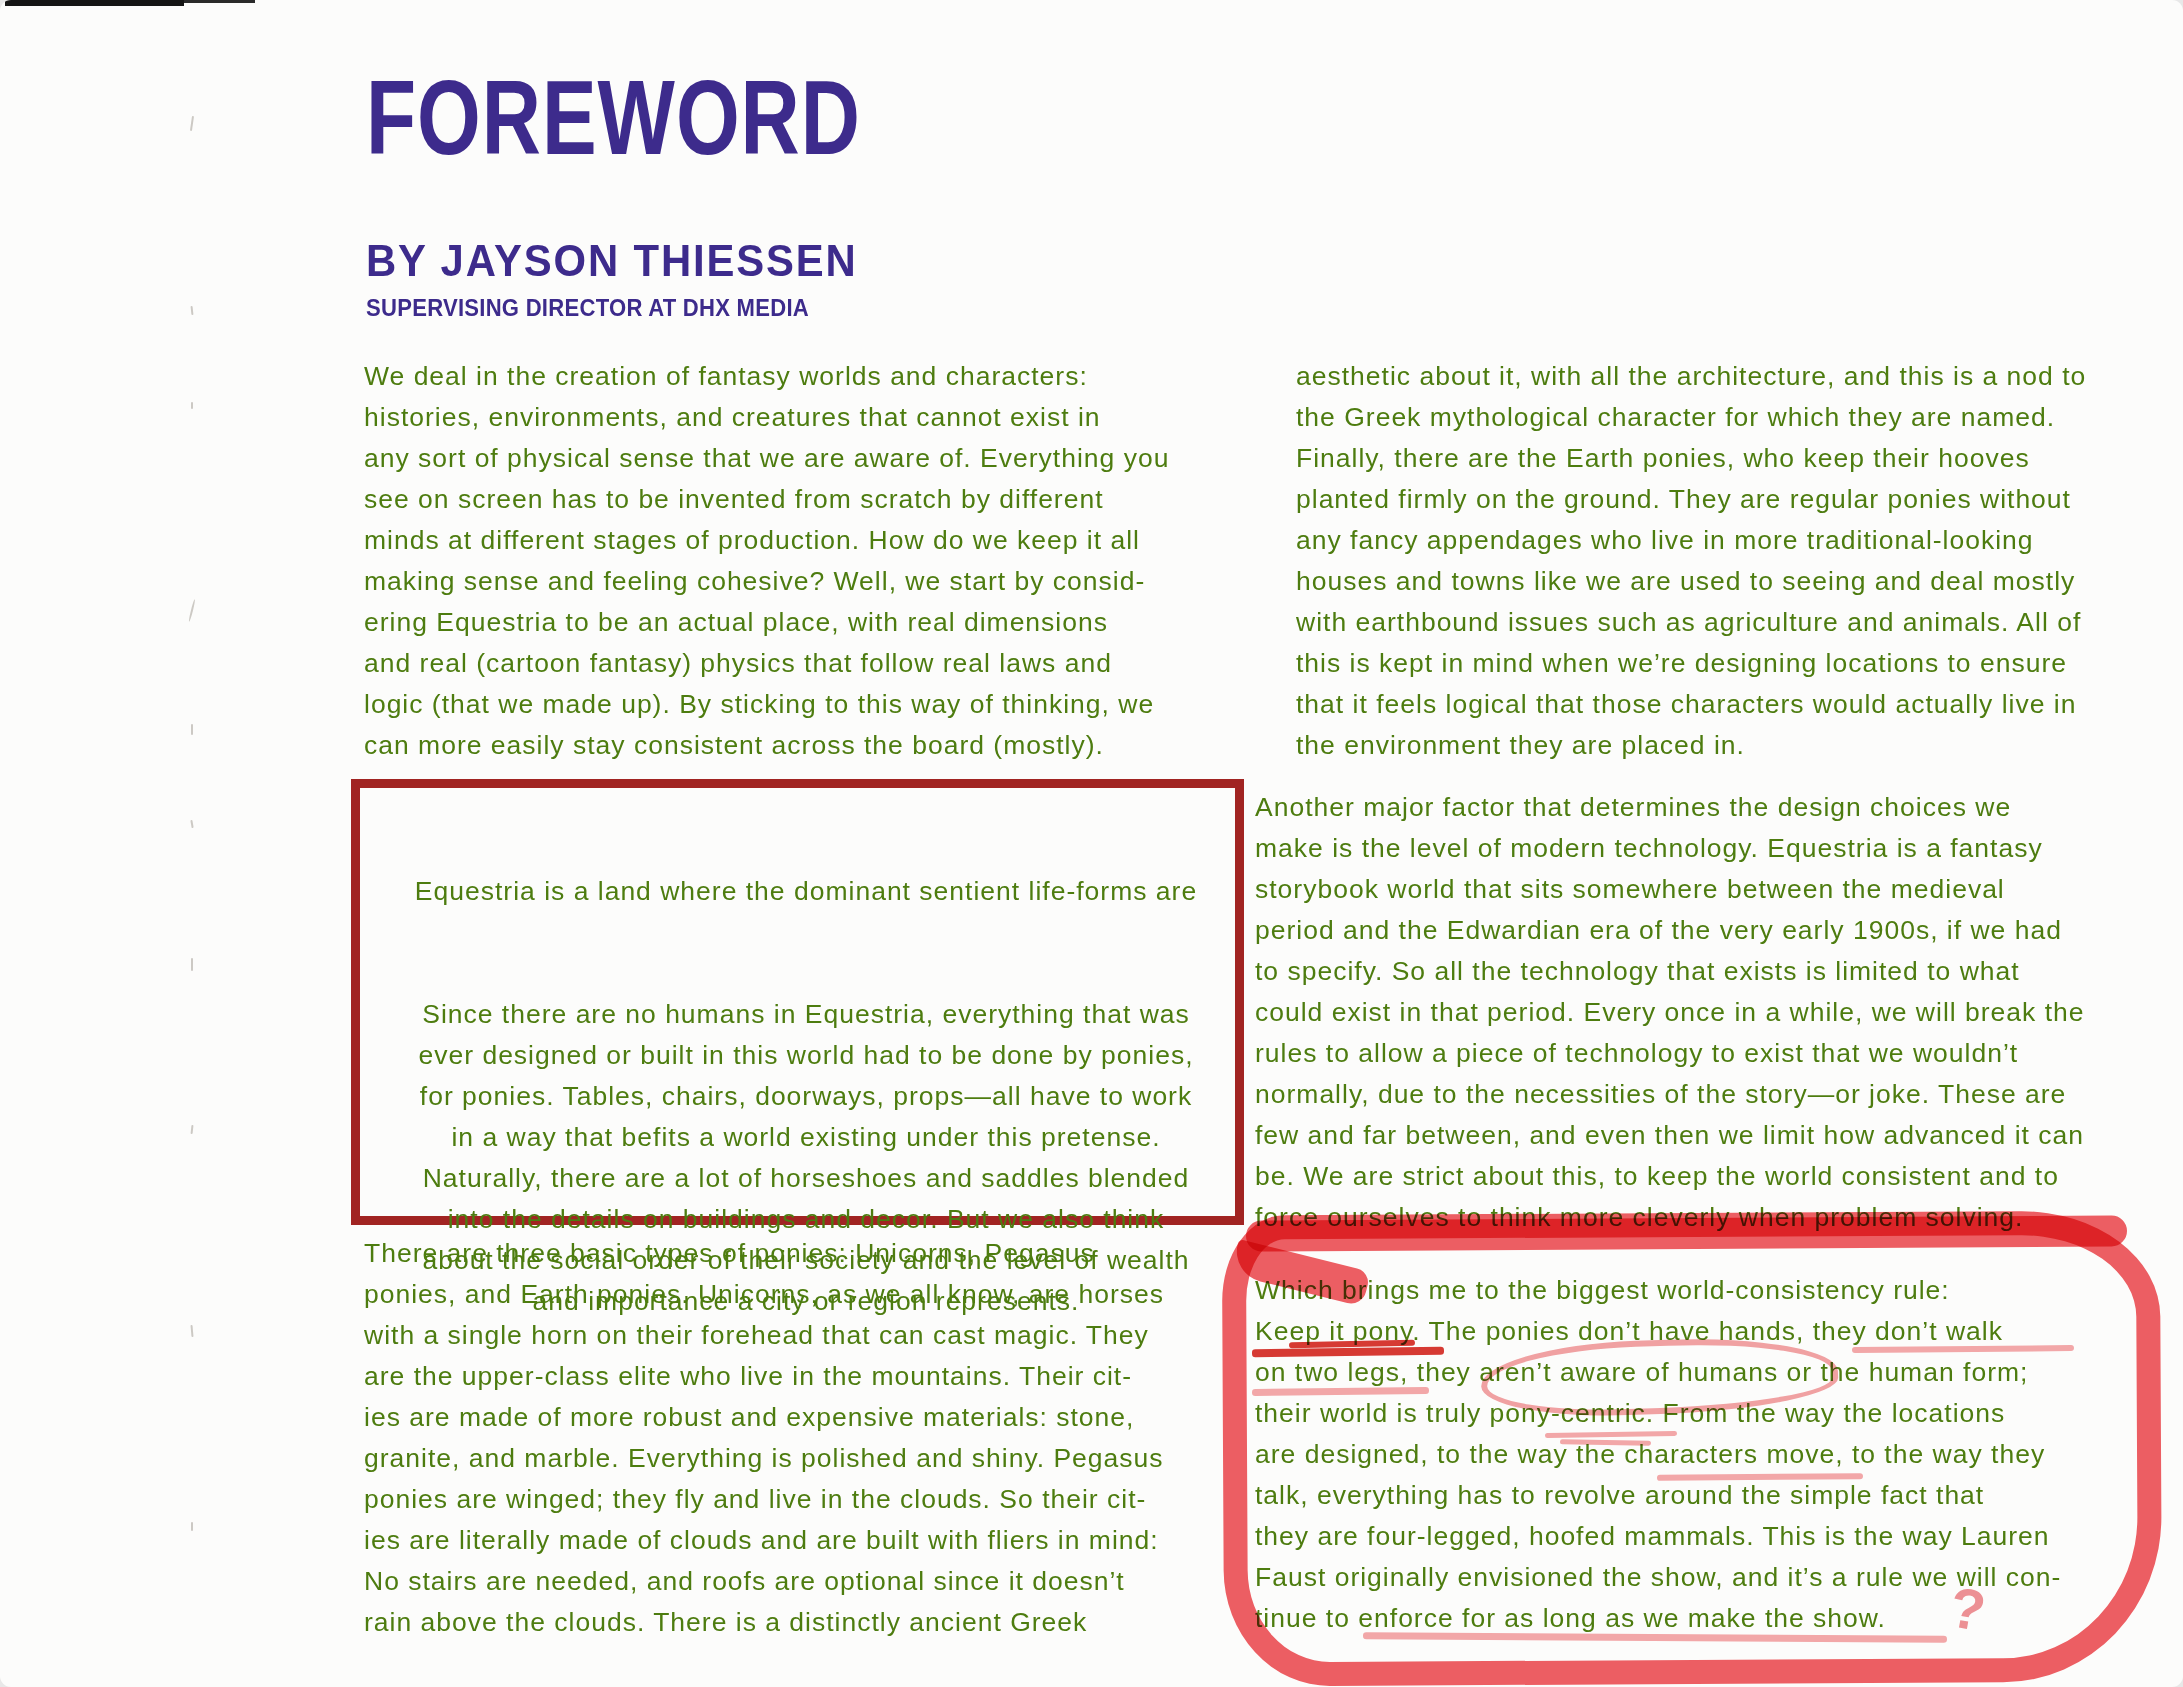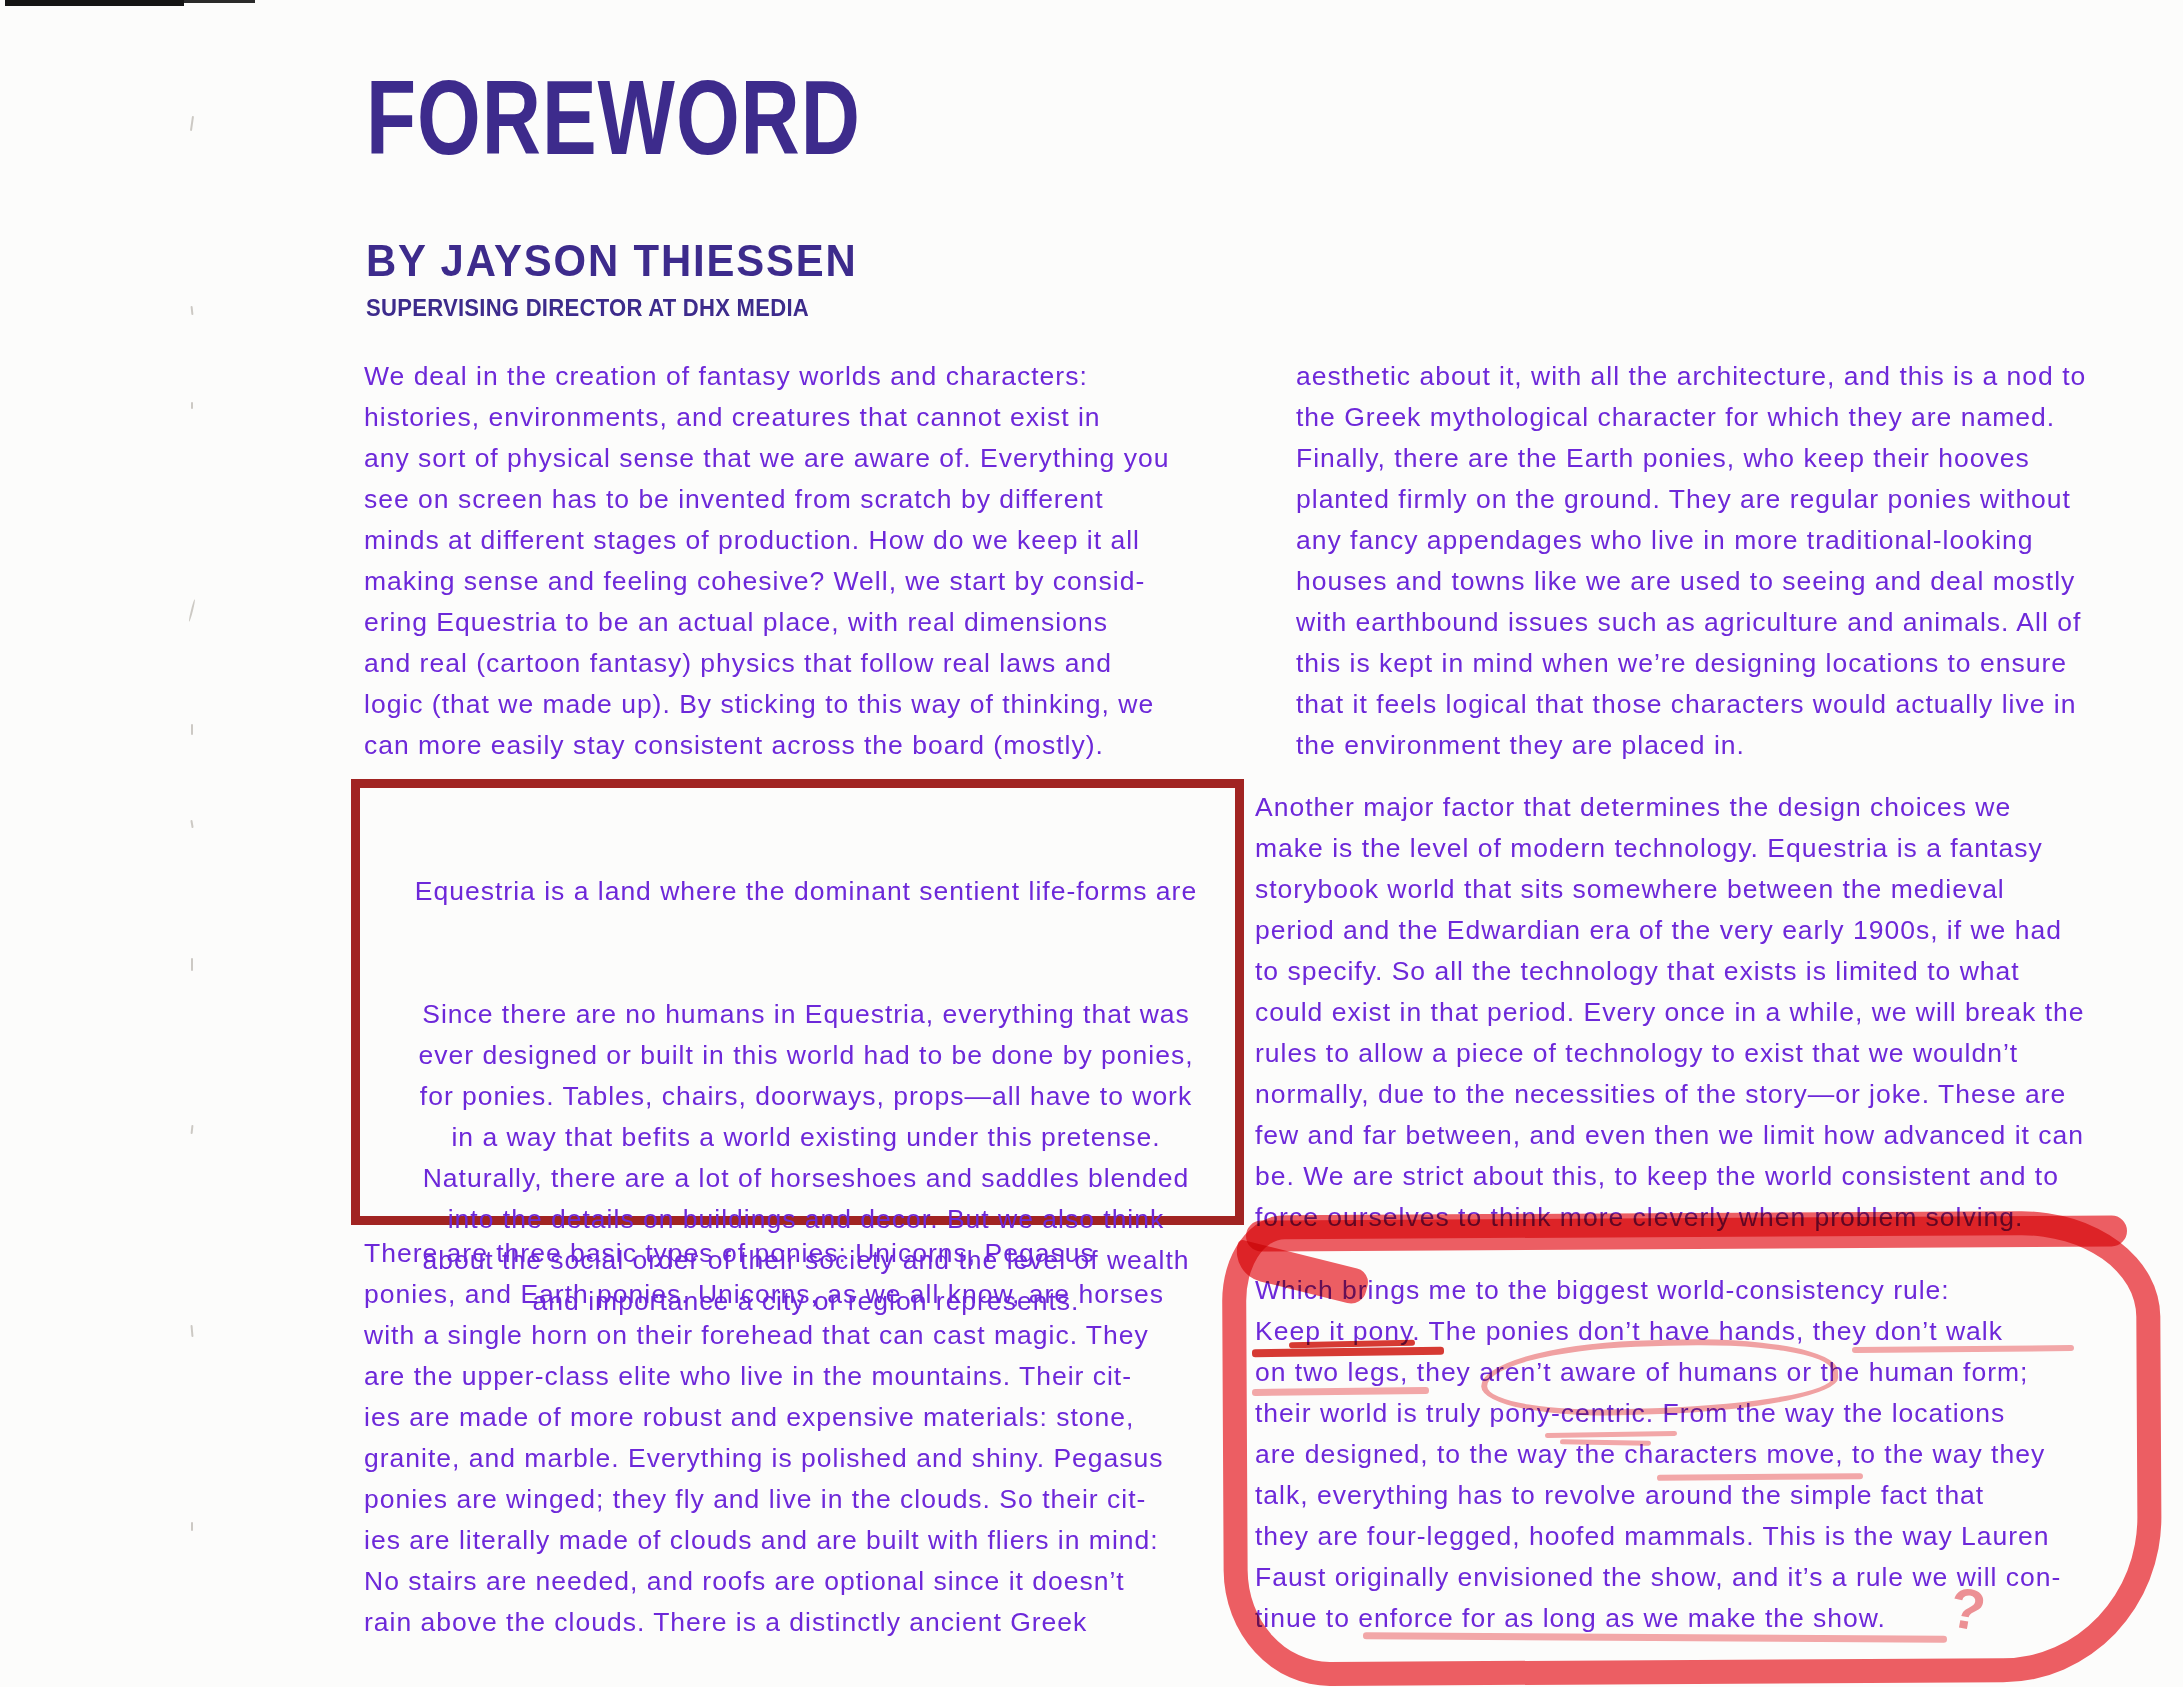--- a/index.html
+++ b/index.html
@@ -1,20 +1,21 @@
 <!DOCTYPE html>
 <html style="font-size:10.6px"><head>
 <meta charset="utf-8">
 <style>
   html,body { margin:0; padding:0; background:#e8e8e8; }
   .page {
     position:relative; width:2183px; height:1687px;
     background:#fcfcfb; overflow:hidden;
     font-family:"Liberation Sans", sans-serif;
     color:#202020;
+    border-radius:11px;
   }
   
   .scan-bar  { position:absolute; left:5.3px;  top:0; width:179px; height:6px; background:#151515; }
   .scan-bar2 { position:absolute; left:184px; top:0; width:71px; height:2.6px; background:#2a2a2a; }
   .speck { position:absolute; left:191px; width:2px; background:#b2aea6; opacity:.65; border-radius:1.3px; }
   .speck.s1 { top:116px;  height:14.6px; transform:rotate(8deg); }
   .speck.s2 { top:306px;  height:9.3px; transform:rotate(-6deg); }
   .speck.s3 { top:402px;  height:6.6px; }
   .speck.s4 { top:599px;  height:22.5px; border-radius:50%; transform:rotate(14deg); }
   .speck.s5 { top:724px; height:10.6px; }
@@ -39,21 +40,21 @@
   .byline-role {
     position:absolute; left:366px; top:296px;
     font-size:24.5px; font-weight:bold; line-height:1;
     color:#3d2b8c; letter-spacing:0.3px;
     transform:scaleX(.9); transform-origin:left top;
   }
   
   .para {
     position:absolute;
     font-size:26.5px; line-height:41px; letter-spacing:1px;
-    white-space:pre; color:#6d28d9;
+    white-space:pre; color:#4d7c0f;
   }
   .para div { white-space:pre;text-align:center; }
   .para em { font-style:italic; }
   .p-l1 { left:364px;  top:356px;  }
   .p-l3 { left:364px;  top:1233px; }
   .p-r1 { left:1296px; top:356px;  }
   .p-r2 { left:1255px; top:787px; }
   .p-r3 { left:1255px; top:1270px; }
   
   .red-box {

